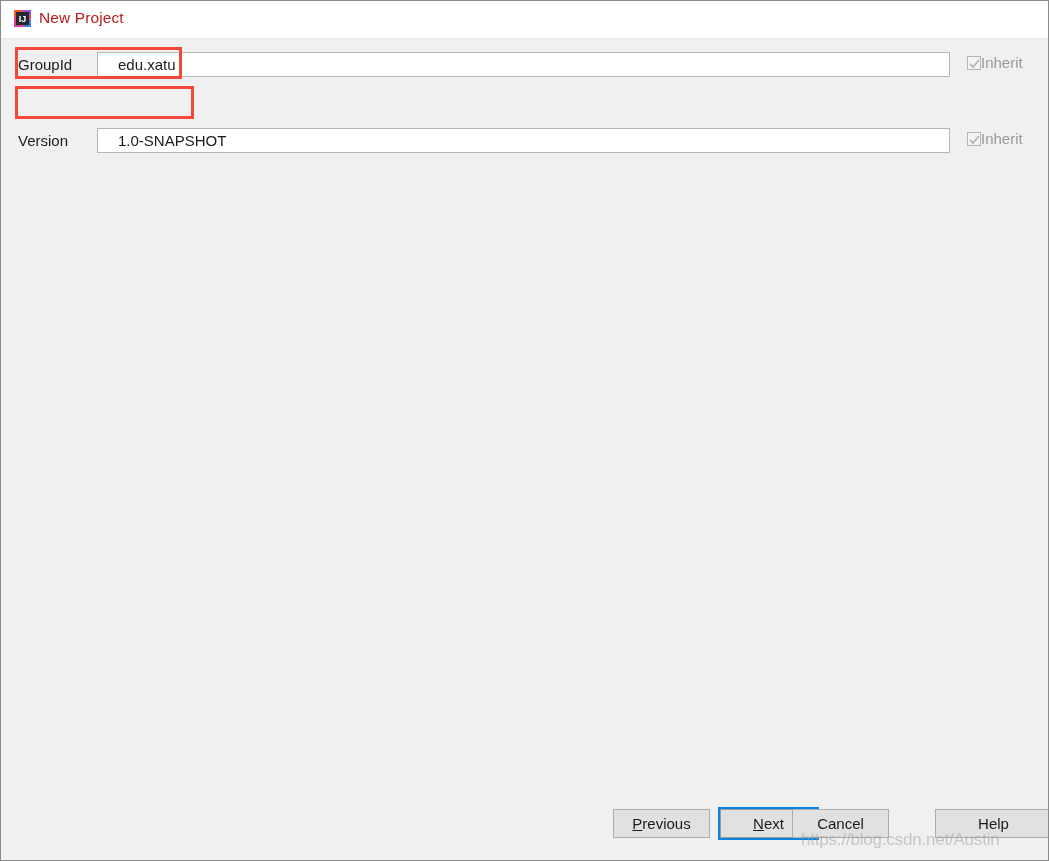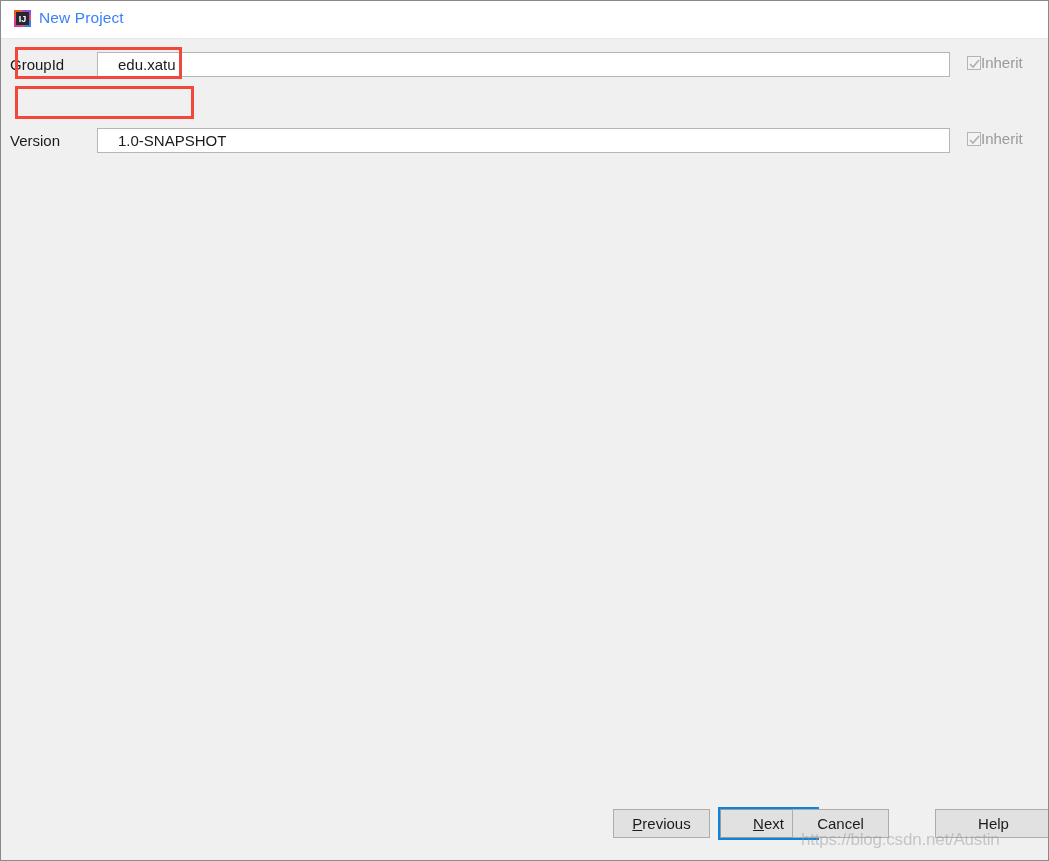--- a/index.html
+++ b/index.html
@@ -37,21 +37,21 @@
   }
   #app-icon {
     position: absolute;
     left: 13px; top: 9px;
     width: 17px; height: 17px;
   }
   #title-text {
     position: absolute;
     left: 38px; top: 8px;
     font-size: 15.5px;
-    color: #3b82f6;
+    color: #b91c1c;
     letter-spacing: 0.1px;
     white-space: nowrap;
   }
   #close-button {
     position: absolute;
     right: 0; top: 0;
     width: 46px; height: 36px;
     display: flex;
     align-items: center;
     justify-content: center;
@@ -73,21 +73,21 @@
     left: 0;
     width: 1047px;
     height: 24px;
   }
   .row-groupid  { top: 14px; }
   .row-artifactid { top: 53px; }
   .row-version  { top: 90px; }
 
   .field-label {
     position: absolute;
-    left: 9px;
+    left: 17px;
     top: 0px;
     width: 78px;
     font-size: 15px;
     color: #1b1b1b;
     line-height: 24px;
     white-space: nowrap;
   }
 
   .field-input {
     position: absolute;

